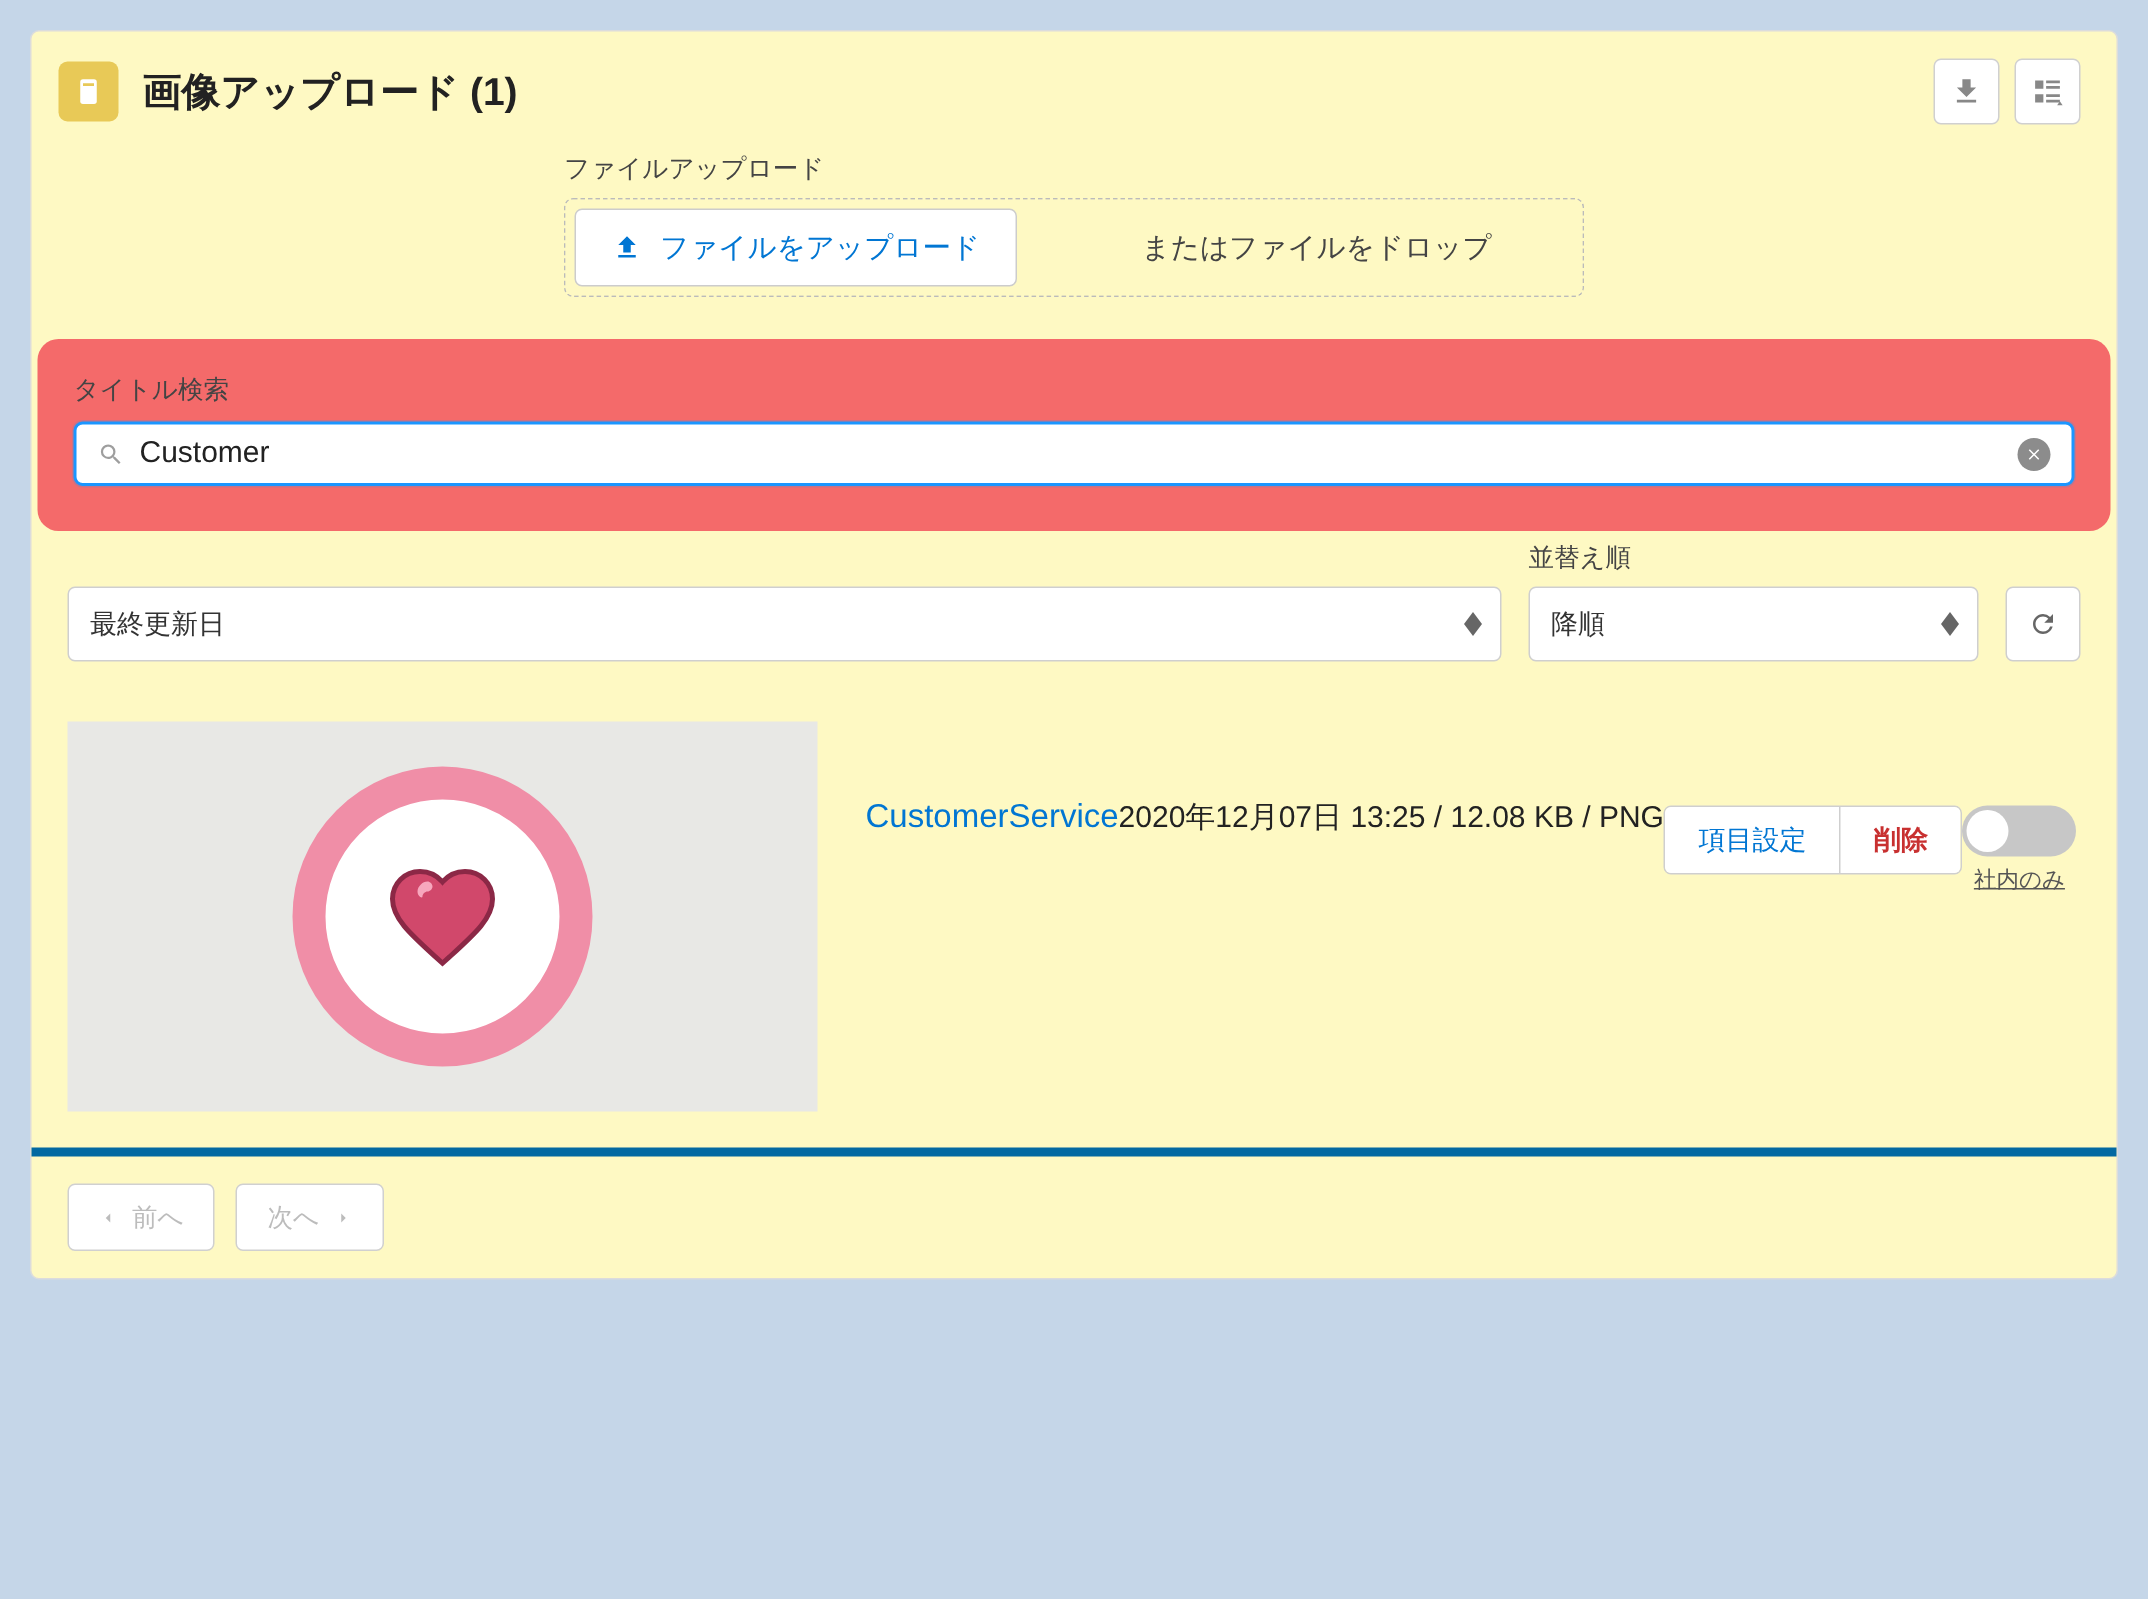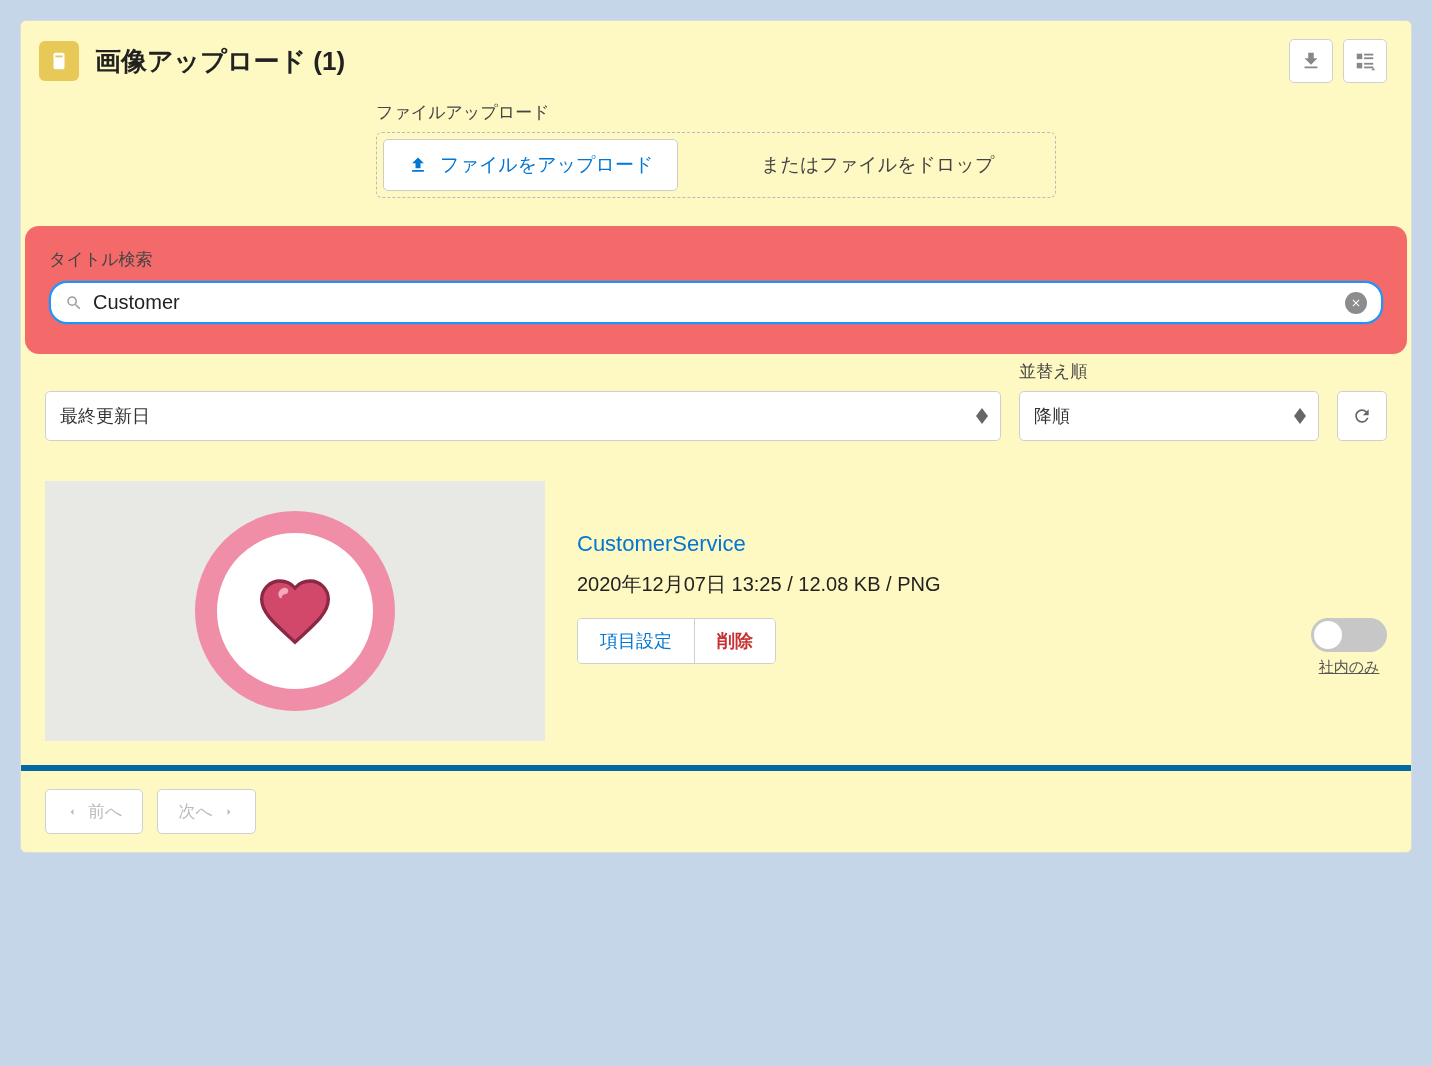--- a/index.html
+++ b/index.html
@@ -118,21 +118,21 @@
   color: #444;
   margin-bottom: 10px;
   display: block;
 }
 .search-wrap {
   position: relative;
   display: flex;
   align-items: center;
   background: #fff;
   border: 2px solid #1b96ff;
-  border-radius: 18px;
+  border-radius: 6px;
   padding: 8px 14px;
   box-shadow: 0 0 0 1px rgba(27,150,255,0.2);
 }
 .search-wrap svg.search { width: 18px; height: 18px; fill: #9e9e9e; margin-right: 10px; }
 .search-input {
   flex: 1;
   border: none;
   outline: none;
   font-size: 20px;
   color: #222;
@@ -213,22 +213,20 @@
   border: 22px solid #f08ea7;
   display: flex;
   align-items: center;
   justify-content: center;
 }
 .heart-badge svg { width: 80px; height: 80px; }
 .result-meta {
   flex: 1;
   padding-top: 50px;
   display: flex;
-  flex-direction: column;
-  gap: 14px;
 }
 .result-title {
   color: #0176d3;
   font-size: 22px;
   cursor: pointer;
 }
 .result-sub {
   font-size: 20px;
   color: #222;
 }

